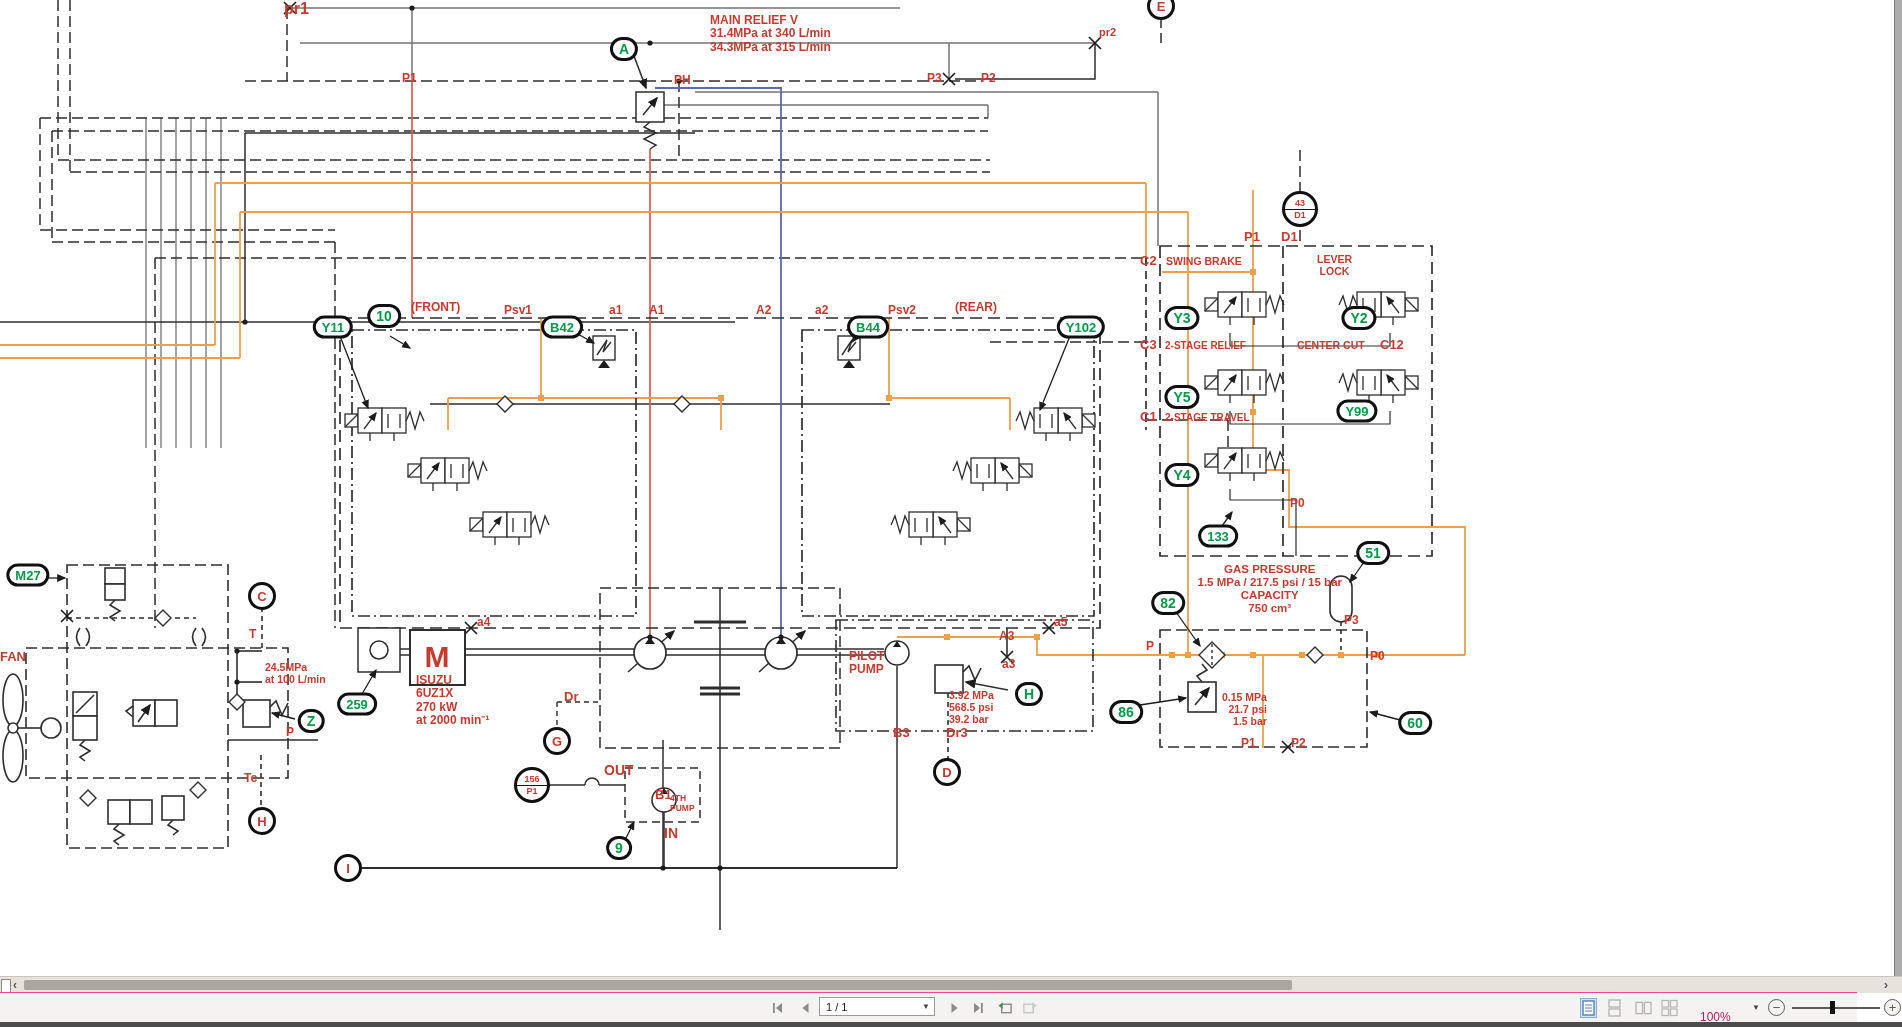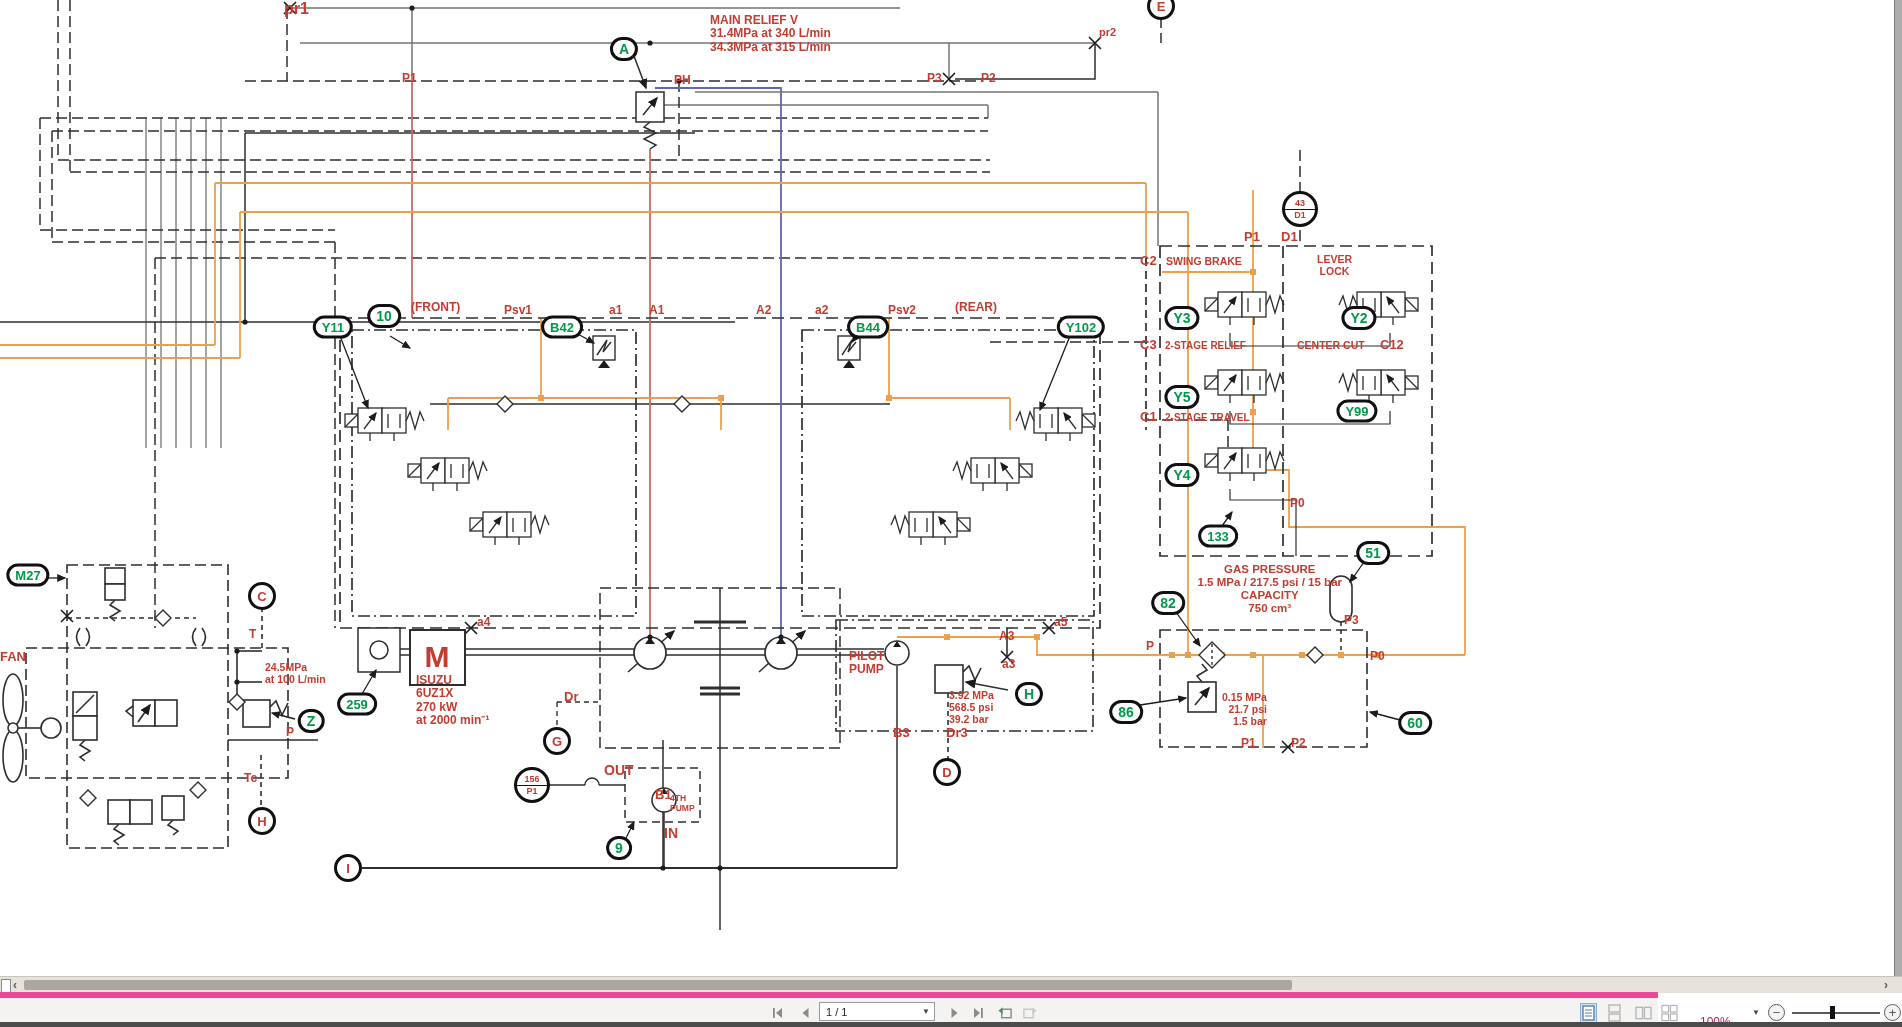--- a/index.html
+++ b/index.html
@@ -25,21 +25,21 @@
   #title-block{position:absolute;transform:translateX(-50%);text-align:center;color:#000;
         font-weight:bold;font-size:23px;line-height:1.15;z-index:3;white-space:nowrap;}
   
   #vscroll{position:absolute;left:1894px;top:0;width:8px;height:976px;background:#adadad;border-left:1px solid #7c7c7c;}
   
   #hscroll{position:absolute;left:0;top:976px;width:1902px;height:16px;background:#e6e3dd;border-top:1px solid #c7c4be;}
   #hthumb{position:absolute;left:24px;top:3px;width:1268px;height:10px;background:#a9a7a0;border-radius:2px;}
   .hchev{position:absolute;top:0px;font-size:12px;font-weight:bold;color:#555;line-height:16px;}
   #hgrip{position:absolute;left:1px;top:2px;width:8px;height:12px;background:#fff;border:1px solid #8a8a8a;}
   
-  #statusbar{position:absolute;left:0;top:992px;width:1658px;height:30px;background:#f4f3f1;border-top:6px solid #ec4899;}
+  #statusbar{position:absolute;left:0;top:992px;width:1857px;height:30px;background:#f4f3f1;border-top:1px solid #ec4899;}
   .tbicon{position:absolute;top:7px;width:16px;height:16px;display:flex;align-items:center;justify-content:center;}
   #page-field{position:absolute;left:819px;top:4px;width:116px;height:19px;background:#fff;border:1px solid #9a9a9a;
         font-size:11px;color:#222;display:flex;align-items:center;padding-left:6px;box-sizing:border-box;}
   #page-field .caret{position:absolute;right:4px;font-size:8px;color:#444;}
   .layicon{position:absolute;top:5px;width:17px;height:20px;display:flex;align-items:center;justify-content:center;}
   .layicon.active{background:#cfe3f6;border:1px solid #84aed2;box-sizing:border-box;}
   #zoom-label{position:absolute;left:1700px;top:17px;font-size:12px;color:#be185d;}
   #zoom-caret{position:absolute;left:1752px;top:10px;font-size:8px;color:#444;}
   .zbtn{position:absolute;top:6px;width:17px;height:17px;border:1.5px solid #5a5a5a;border-radius:50%;
         display:flex;align-items:center;justify-content:center;font-size:13px;color:#5a5a5a;line-height:1;box-sizing:border-box;background:#f4f3f1;}

